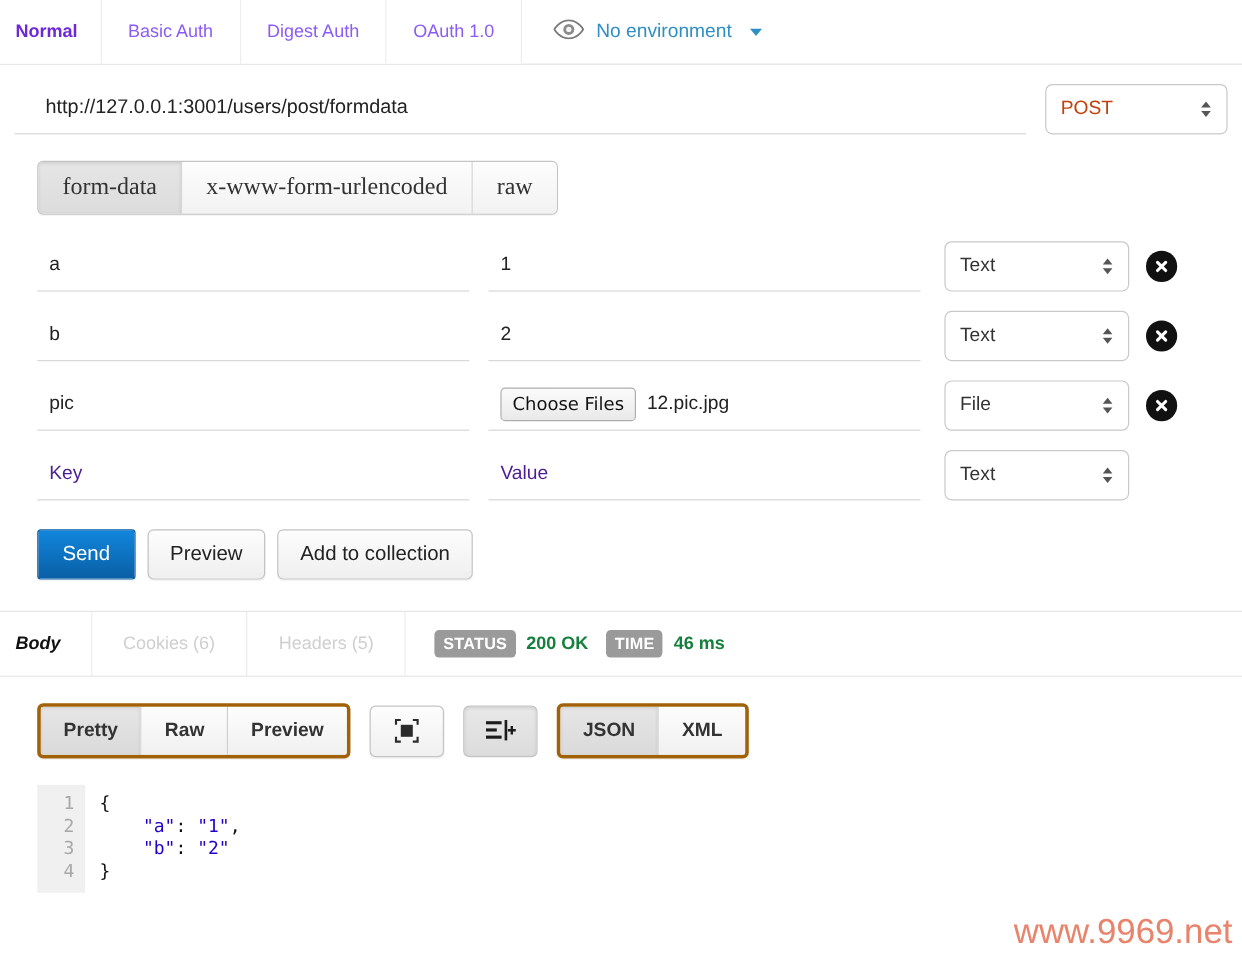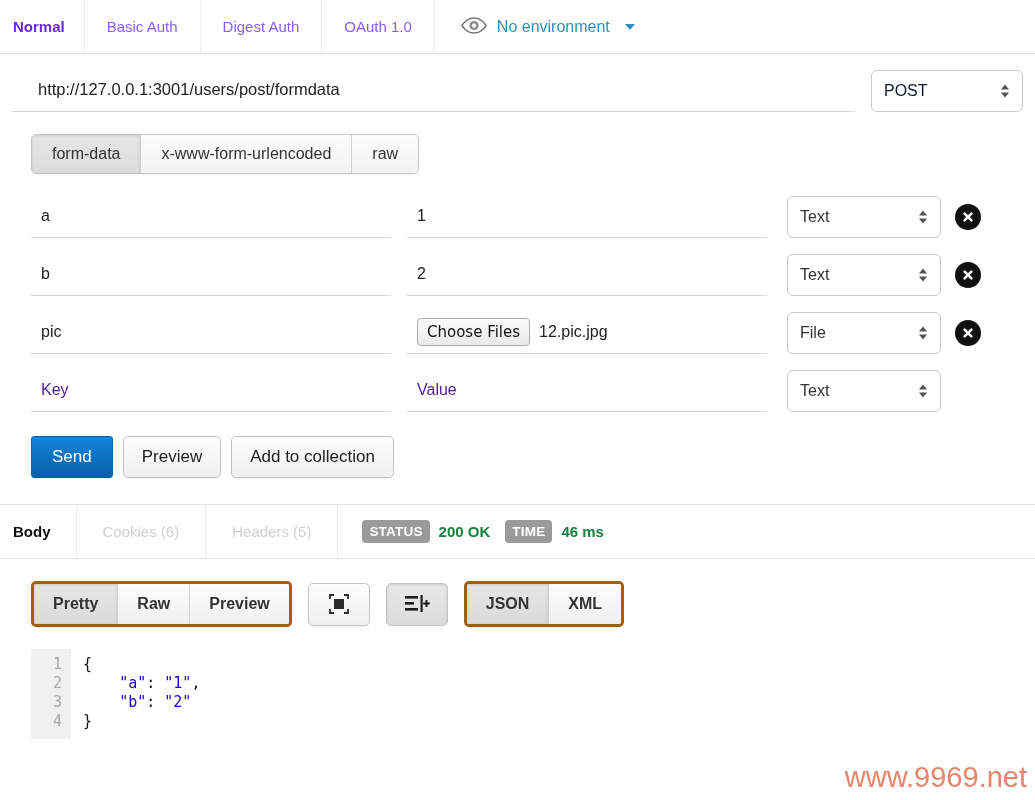--- a/index.html
+++ b/index.html
@@ -87,21 +87,21 @@
     height: 42px;
   }
   .method-select {
     width: 152px;
     height: 42px;
     border: 1px solid #c9c9c9;
     border-radius: 6px;
     background: #fff;
     font-family: "Liberation Sans", sans-serif;
     font-size: 16px;
-    color: #0f172a;
+    color: #c2410c;
     padding: 0 12px;
     position: relative;
     display: flex;
     align-items: center;
     margin-right: 0;
   }
   .select-arrows {
     position: absolute;
     right: 13px;
     top: 50%;
@@ -128,26 +128,27 @@
     display: flex;
     margin: 22px 0 0 31px;
     border: 1px solid #c4c4c4;
     border-radius: 5px;
     overflow: hidden;
     width: max-content;
     box-shadow: 0 1px 1px rgba(0,0,0,0.05);
   }
   .seg {
     padding: 10px 20px;
-    font-size: 16px;
+    font-size: 20px;
     color: #333;
     background: linear-gradient(180deg, #fdfdfd 0%, #f2f2f2 100%);
     border-right: 1px solid #cfcfcf;
     cursor: pointer;
     white-space: nowrap;
+    font-family: Liberation Serif, serif;
   }
   .seg:last-child { border-right: none; }
   .seg.active {
     background: linear-gradient(180deg, #e6e6e6 0%, #dcdcdc 100%);
     box-shadow: inset 0 1px 3px rgba(0,0,0,0.12);
   }
 
   
   .kv-area { padding: 14px 0 0 0; }
   .kv-row {
@@ -254,20 +255,21 @@
     margin-left: -1px;
     white-space: nowrap;
   }
   .resp-tab.active {
     color: #111;
     font-weight: bold;
     border-left: none;
     border-right: none;
     padding-left: 14px;
     padding-right: 26px;
+    font-style: italic;
   }
   .status-wrap {
     display: flex;
     align-items: center;
     gap: 9px;
     padding-left: 24px;
     flex: 1;
   }
   .badge {
     background: #9a9a9a;

